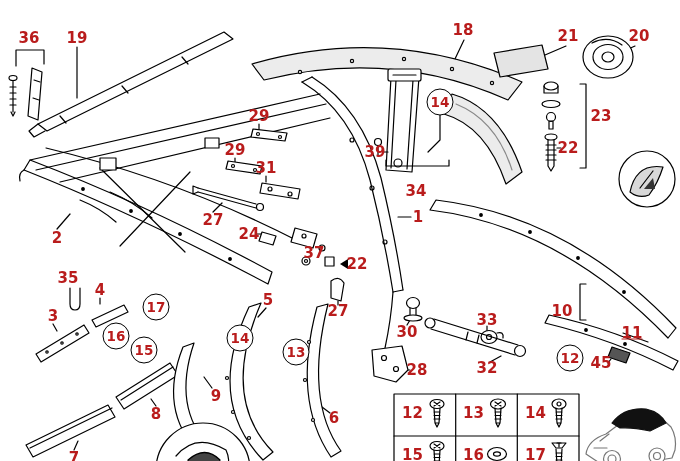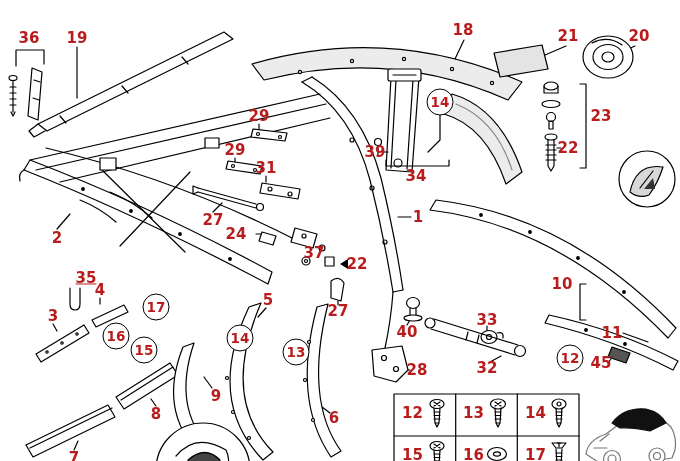--- a/index.html
+++ b/index.html
@@ -338,42 +338,42 @@
       <div class="callout" style="left: 463px; top: 10px;">18</div>
       <div class="callout" style="left: 568px; top: 16px;">21</div>
       <div class="callout" style="left: 639px; top: 16px;">20</div>
       <div class="callout" style="left: 259px; top: 96px;">29</div>
       <div class="callout circled" style="left: 440px; top: 82px;">14</div>
       <div class="callout" style="left: 601px; top: 96px;">23</div>
       <div class="callout" style="left: 568px; top: 128px;">22</div>
       <div class="callout" style="left: 235px; top: 130px;">29</div>
       <div class="callout" style="left: 266px; top: 148px;">31</div>
       <div class="callout" style="left: 375px; top: 132px;">39</div>
-      <div class="callout" style="left: 416px; top: 156px;">34</div>
+      <div class="callout" style="left: 416px; top: 171px;">34</div>
       <div class="callout" style="left: 213px; top: 200px; text-align: center;">27</div>
       <div class="callout" style="left: 418px; top: 197px;">1</div>
       <div class="callout" style="left: 57px; top: 218px;">2</div>
-      <div class="callout" style="left: 236px; top: 214px;">24</div>
+      <div class="callout" style="left: 249px; top: 214px;">24</div>
       <div class="callout" style="left: 314px; top: 233px;">37</div>
       <div class="callout" style="left: 357px; top: 244px;">22</div>
-      <div class="callout" style="left: 86px; top: 258px; text-decoration: underline;">35</div>
+      <div class="callout" style="left: 68px; top: 258px;">35</div>
       <div class="callout" style="left: 100px; top: 270px;">4</div>
       <div class="callout" style="left: 53px; top: 296px;">3</div>
       <div class="callout circled" style="left: 156px; top: 287px;">17</div>
       <div class="callout circled" style="left: 116px; top: 316px;">16</div>
       <div class="callout circled" style="left: 144px; top: 330px;">15</div>
       <div class="callout" style="left: 268px; top: 280px;">5</div>
       <div class="callout circled" style="left: 240px; top: 318px;">14</div>
       <div class="callout circled" style="left: 296px; top: 332px;">13</div>
       <div class="callout" style="left: 338px; top: 291px;">27</div>
-      <div class="callout" style="left: 407px; top: 312px;">40</div>
+      <div class="callout" style="left: 407px; top: 312px;">30</div>
       <div class="callout" style="left: 487px; top: 300px;">33</div>
       <div class="callout" style="left: 487px; top: 348px;">32</div>
-      <div class="callout" style="left: 562px; top: 264px;">10</div>
-      <div class="callout" style="left: 612px; top: 313px;">11</div>
+      <div class="callout" style="left: 562px; top: 291px;">10</div>
+      <div class="callout" style="left: 632px; top: 313px; text-decoration: underline;">11</div>
       <div class="callout circled" style="left: 570px; top: 338px;">12</div>
       <div class="callout" style="left: 601px; top: 343px;">45</div>
       <div class="callout" style="left: 417px; top: 350px;">28</div>
       <div class="callout" style="left: 216px; top: 376px;">9</div>
       <div class="callout" style="left: 156px; top: 394px;">8</div>
       <div class="callout" style="left: 334px; top: 398px;">6</div>
       <div class="callout" style="left: 74px; top: 438px;">7</div>
     </div>
 
   <div class="legend-num" style="left:402px;top:393px">12</div>

